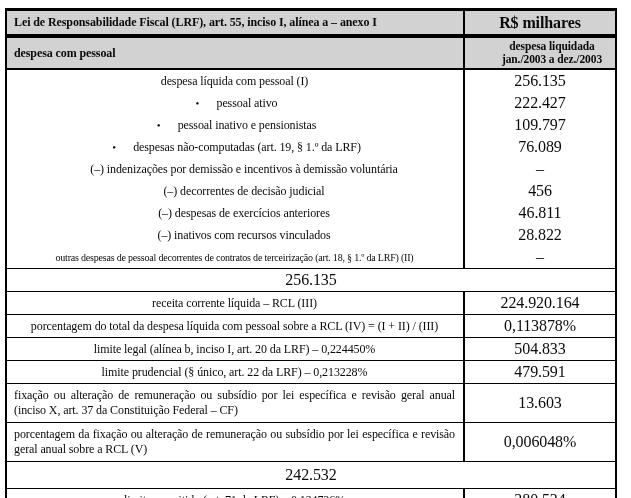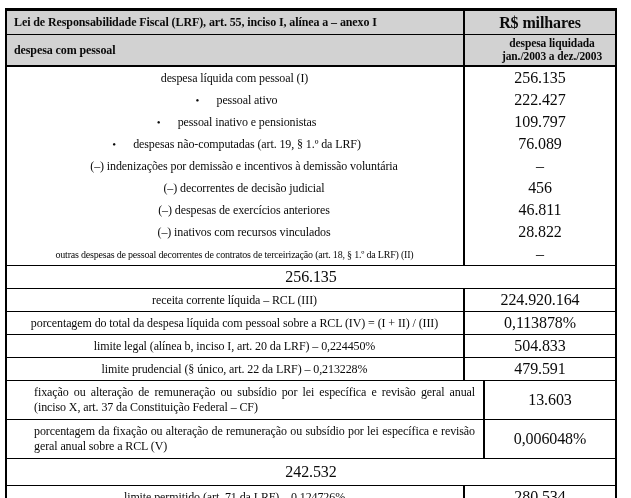--- a/index.html
+++ b/index.html
@@ -41,33 +41,33 @@
     display: flex;
     align-items: center;
     justify-content: center;
     text-align: center;
     font-size: 16px;
     padding: 2px 3px;
   }
   
   .hrow { background: #d2d2d2; }
   .hrow .lbl, .hrow .val { font-weight: bold; }
-  .h1 { border-bottom: 1px solid #000000; justify-content: flex-end; }
+  .h1 { border-bottom: 4px solid #000000; justify-content: flex-end; }
   .h1 .lbl, .h1 .val { min-height: 23px; }
   .h2 { border-bottom: 2px solid #000; }
   .h2 .lbl, .h2 .val { min-height: 25px; }
   .h2 .val { flex-direction: column; justify-content: center; font-size: 11.5px; line-height: 13px; margin-left: 24px; }
   
   .row.sep { border-bottom: 1px solid #000; }
   .row.block .lbl, .row.block .val { height: 22px; padding-top: 0; padding-bottom: 0; }
   .lbl.nowrap { white-space: nowrap; overflow: hidden; justify-content: center; }
   .lbl.bullet { padding-left: 11px; }
   .bullet-mark { display: inline-block; width: 5px; margin-right: 16px; font-size: 11px; }
   .lbl.minus { padding-left: 26px; }
-  .row.tall .lbl { padding-top: 4px; padding-bottom: 4px; margin-left: 20px; }
+  .row.tall .lbl { padding-top: 4px; padding-bottom: 4px; }
   .row.tall .val { padding-top: 4px; padding-bottom: 4px; }
 </style>
 </head>
 <body>
 
 <div class="page">
   <div class="lrf-table">
 
     <div class="hrow h1">
       <div class="lbl">Lei de Responsabilidade Fiscal (LRF), art. 55, inciso I, alínea a – anexo I</div>

